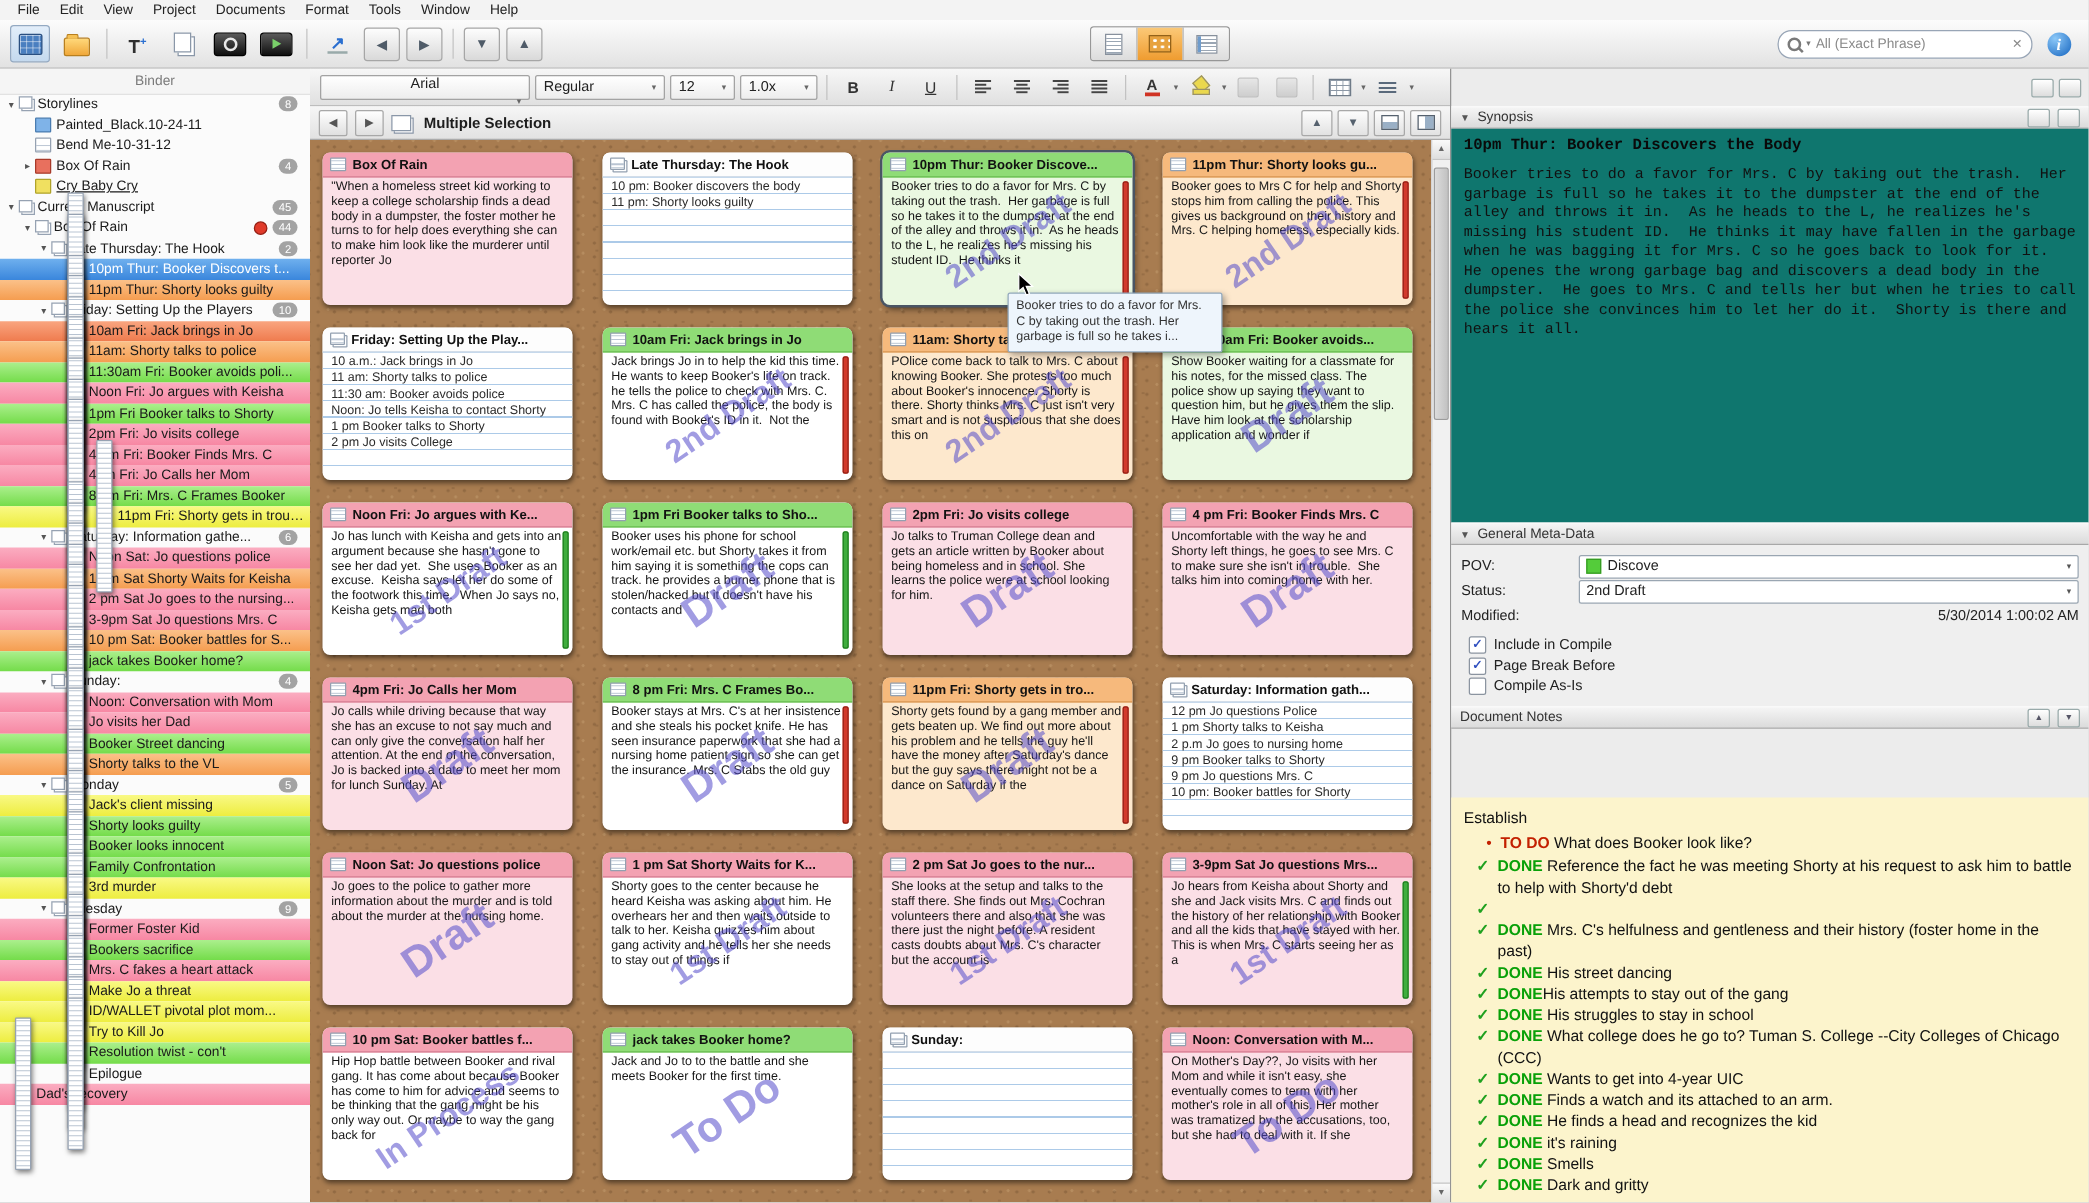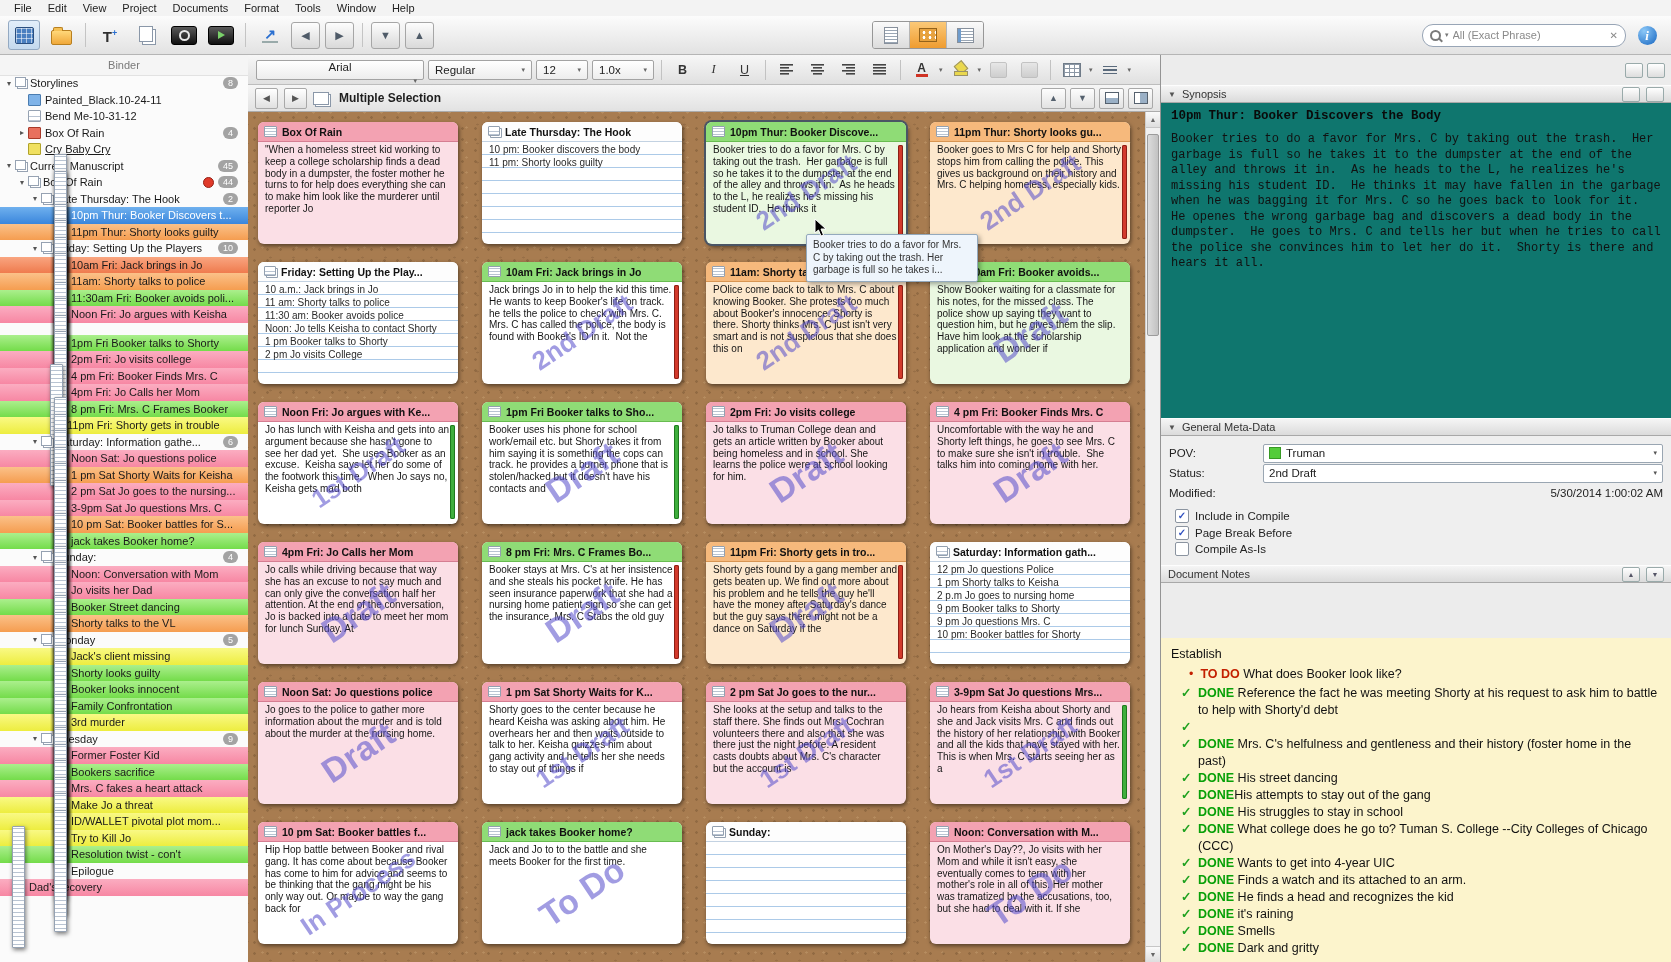--- a/index.html
+++ b/index.html
@@ -318,21 +318,21 @@
         <div class="brow c-green" style="padding-left: 42px;">
           <span class="tw"></span>
           <span class="bicon card"></span>
           <span class="blabel">11:30am Fri: Booker avoids poli...</span>
         </div>
         <div class="brow c-pink" style="padding-left: 42px;">
           <span class="tw"></span>
           <span class="bicon card"></span>
           <span class="blabel">Noon Fri: Jo argues with Keisha</span>
         </div>
-        <div class="brow c-green" style="padding-left: 42px; margin-top: 12px;">
+        <div class="brow c-green" style="padding-left: 42px;">
           <span class="tw"></span>
           <span class="bicon card"></span>
           <span class="blabel">1pm Fri Booker talks to Shorty</span>
         </div>
         <div class="brow c-pink" style="padding-left: 42px;">
           <span class="tw"></span>
           <span class="bicon card"></span>
           <span class="blabel">2pm Fri: Jo visits college</span>
         </div>
         <div class="brow c-pink" style="padding-left: 42px;">
@@ -343,21 +343,21 @@
         <div class="brow c-pink" style="padding-left: 42px;">
           <span class="tw"></span>
           <span class="bicon card"></span>
           <span class="blabel">4pm Fri: Jo Calls her Mom</span>
         </div>
         <div class="brow c-green" style="padding-left: 42px;">
           <span class="tw"></span>
           <span class="bicon card"></span>
           <span class="blabel">8 pm Fri: Mrs. C Frames Booker</span>
         </div>
-        <div class="brow c-yellow" style="padding-left: 38px;">
+        <div class="brow c-yellow" style="padding-left: 65px;">
           <span class="tw"></span>
           <span class="bicon card"></span>
           <span class="blabel">11pm Fri: Shorty gets in trouble</span>
         </div>
         <div class="brow" style="padding-left: 29px;">
           <span class="tw">▾</span>
           <span class="bicon cards"></span>
           <span class="blabel">Saturday: Information gathe...</span>
           <span class="bbadge">6</span>
         </div>
@@ -855,21 +855,21 @@
     </div>
     <div class="ins-header">
       <span class="htri">▼</span>
       <span>General Meta-Data</span>
     </div>
     <div class="meta">
       <div class="mrow">
         <span class="mlabel">POV:</span>
         <div class="mcombo">
           <span class="chip" style="background: rgb(84, 204, 58);"></span>
-          <span>Truman</span>
+          <span>Discove</span>
           <span class="mcar">▾</span>
         </div>
       </div>
       <div class="mrow">
         <span class="mlabel">Status:</span>
         <div class="mcombo">
           <span>2nd Draft</span>
           <span class="mcar">▾</span>
         </div>
       </div>

